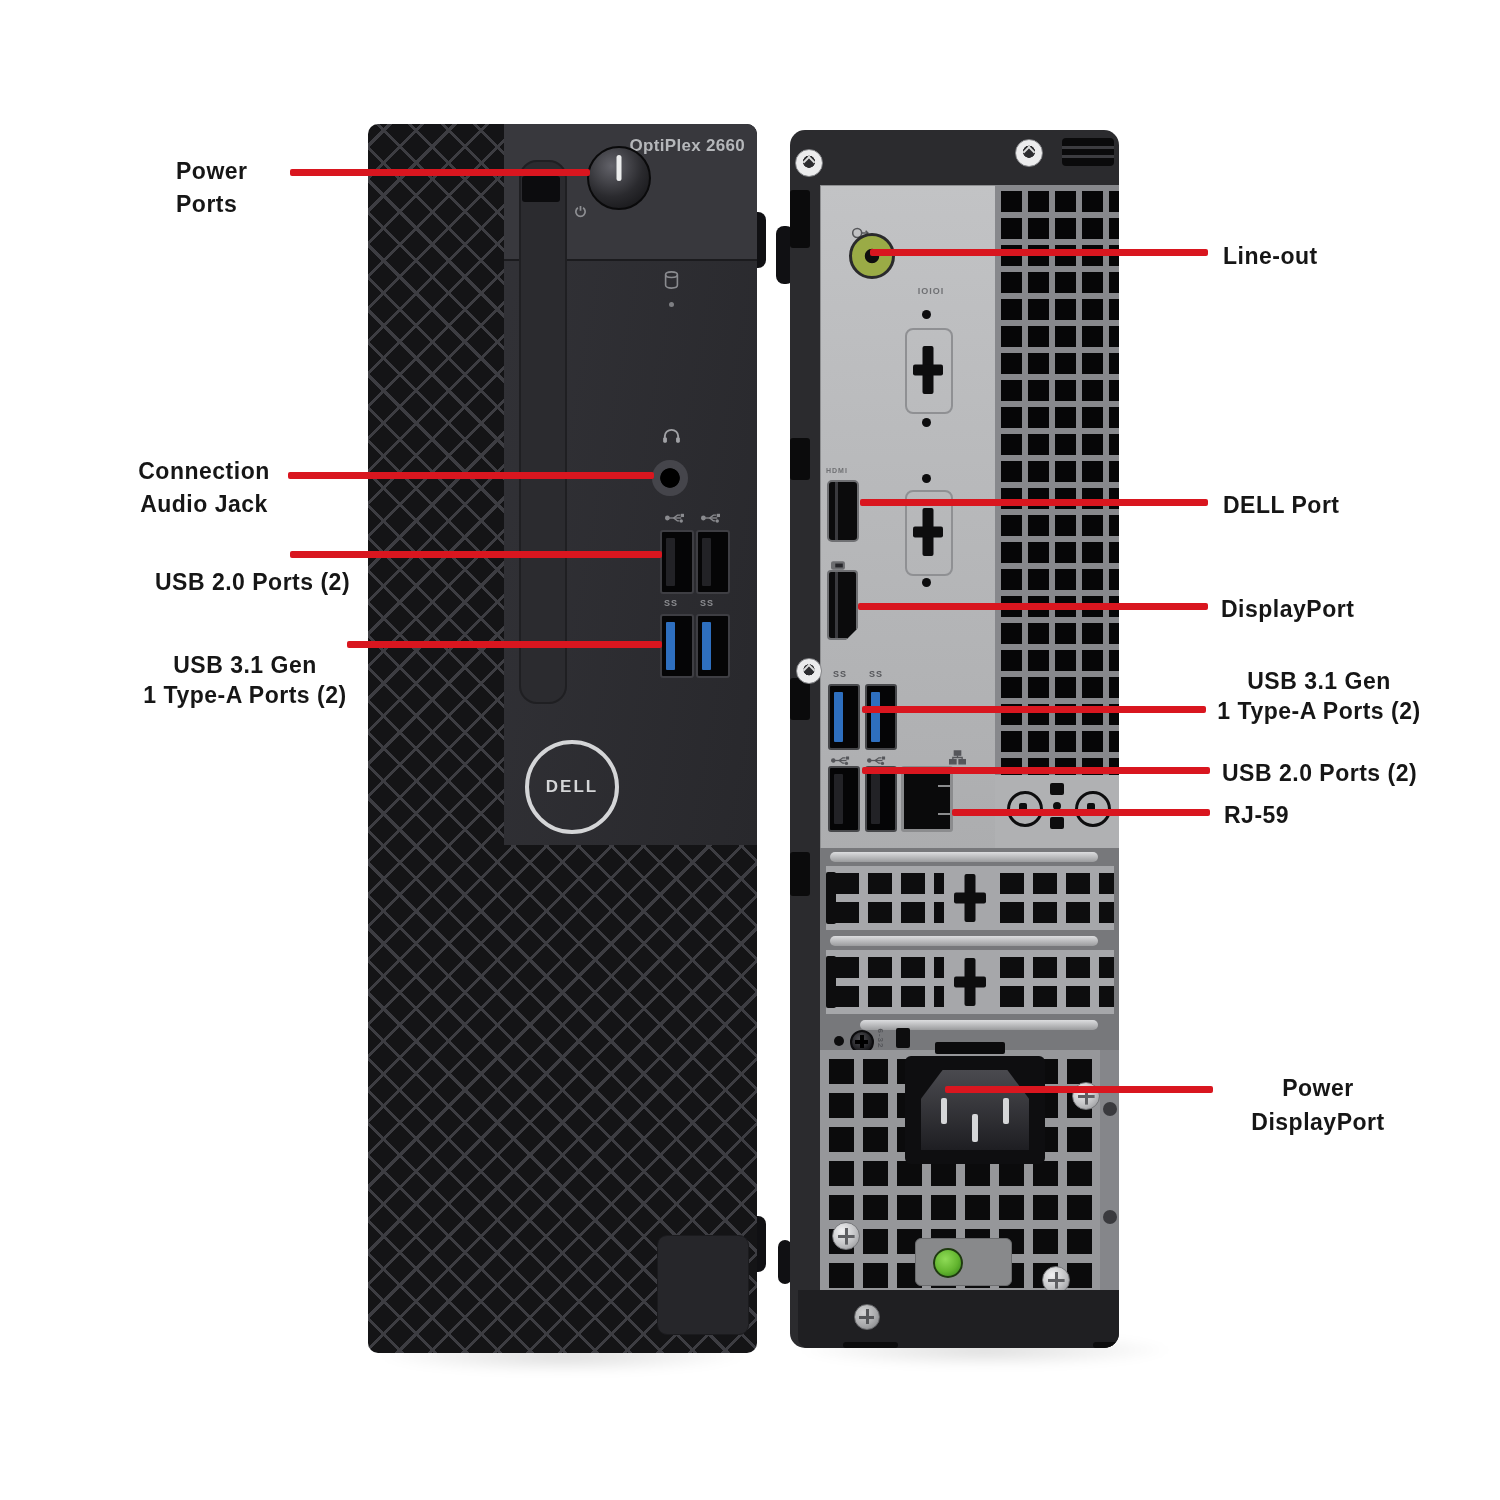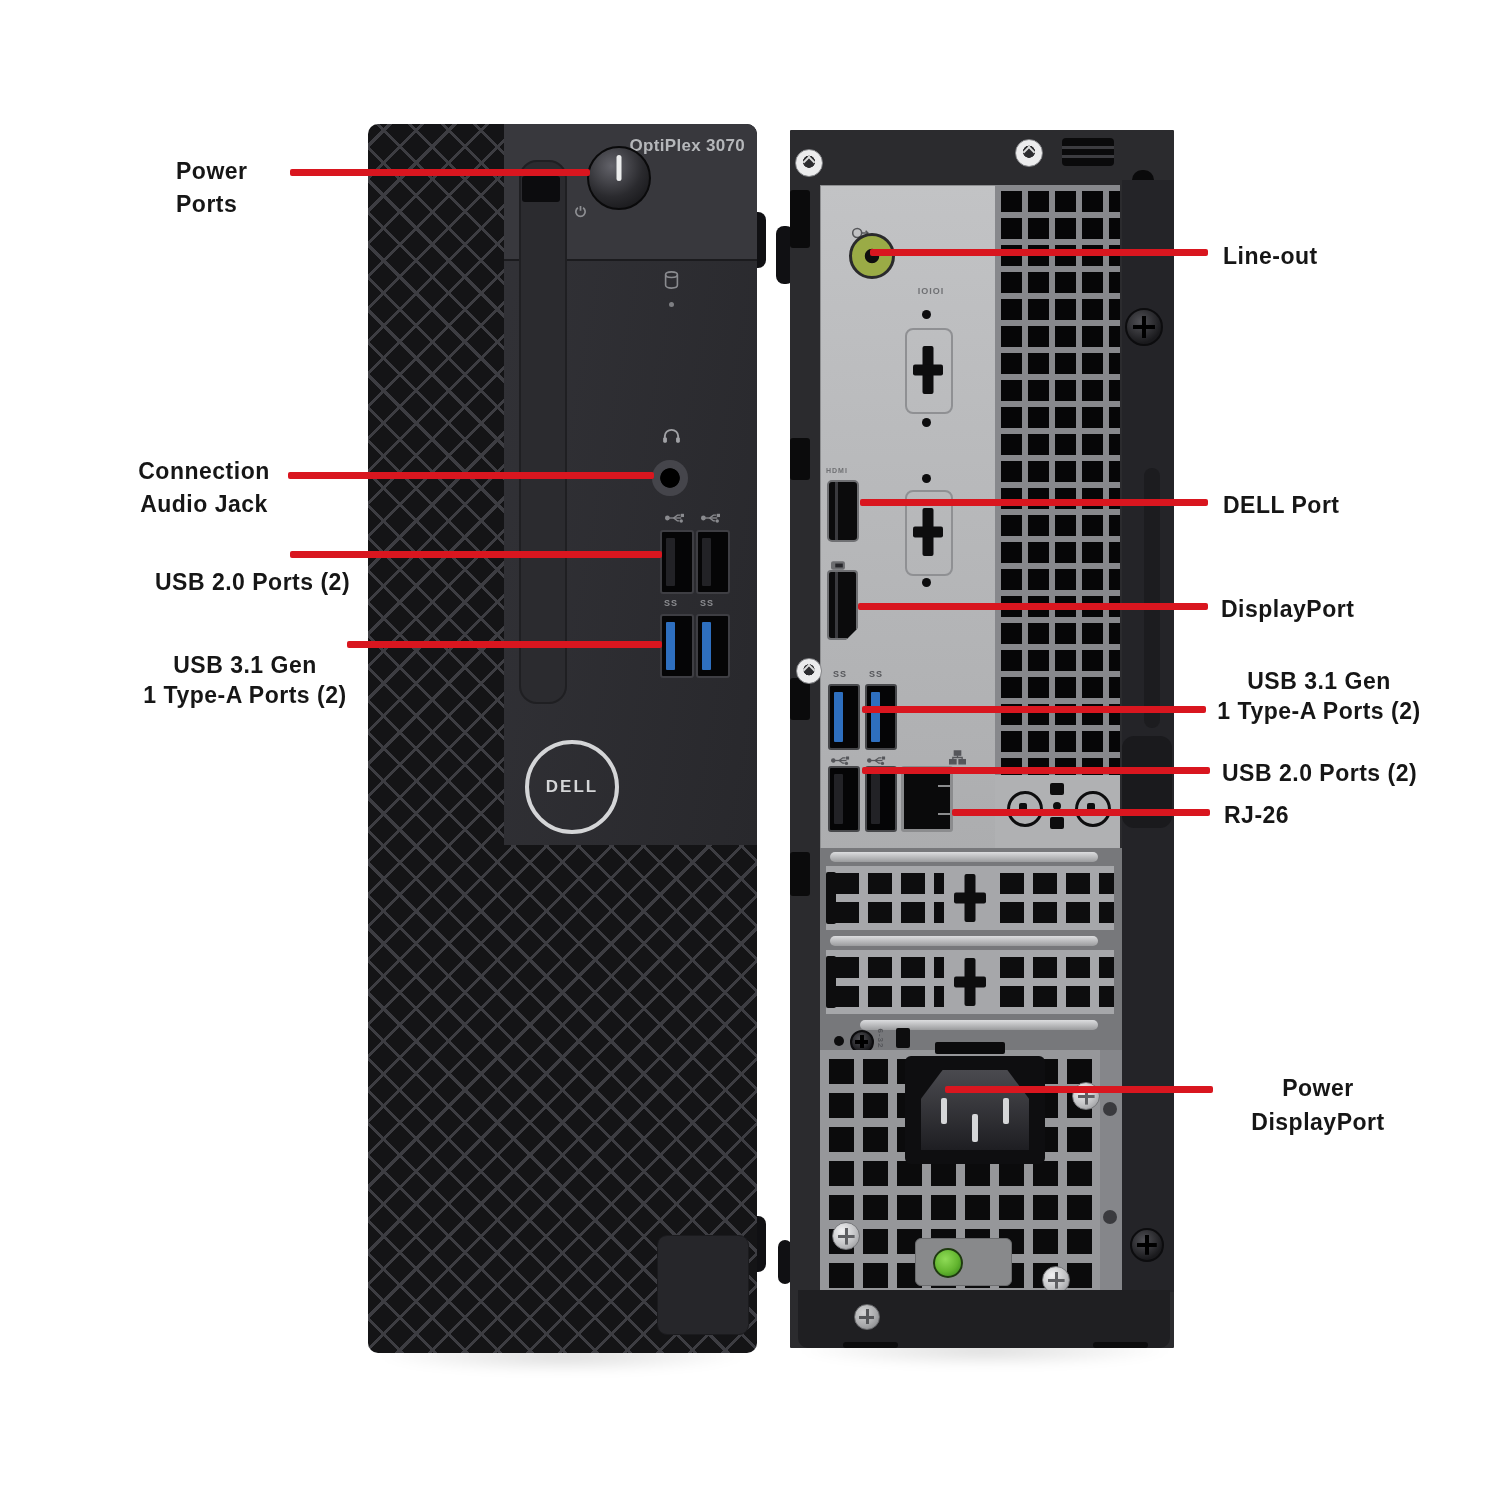--- a/index.html
+++ b/index.html
@@ -80,21 +80,21 @@
 
   <div class="abs face" style="left:136px;top:0;width:253px;height:721px;border-radius:0 10px 0 0"></div>
 
   <div class="abs" style="left:136px;top:0;width:253px;height:135px;background:#38383d;
               border-bottom:2px solid #1b1b1e;border-radius:0 10px 0 0"></div>
 
   <div class="abs" style="left:151px;top:36px;width:44px;height:540px;background:#2b2b2f;
               border:2px solid #1f1f22;border-radius:18px"></div>
   <div class="abs" style="left:154px;top:52px;width:38px;height:26px;background:#0c0c0e;border-radius:3px"></div>
 
-  <div class="abs" style="right:12px;top:12px;font-size:17px;font-weight:600;color:#b5b7ba;letter-spacing:.3px">OptiPlex 3070</div>
+  <div class="abs" style="right:12px;top:12px;font-size:17px;font-weight:600;color:#b5b7ba;letter-spacing:.3px">OptiPlex 2660</div>
 
   <div class="pwr" style="left:219px;top:22px;width:60px;height:60px">
     <div class="pwr-bar"></div>
   </div>
   <span class="abs" style="left:206px;top:80px">
     <svg width="13" height="13" viewBox="0 0 12 12" fill="none" stroke="#8d8e92" stroke-width="1.6">
       <path d="M6 1 v4.2"></path>
         <path d="M3.6 2.6 a4.3 4.3 0 1 0 4.8 0" fill="none"></path>
     </svg>
   </span>
@@ -155,21 +155,21 @@
 
   <div class="abs" style="left:157px;top:616px;width:86px;height:86px;border:4px solid #d4d5d7;border-radius:50%;
               display:flex;align-items:center;justify-content:center">
     <span style="color:#d4d5d7;font-size:17px;font-weight:bold;letter-spacing:2px">DELL</span>
   </div>
 
   <div class="abs" style="left:289px;top:1111px;width:90px;height:98px;background:#26262a;
               border:1px solid #1b1b1e;border-radius:10px"></div>
 </div>
 
-<div class="abs" style="left:790px;top:130px;width:384px;height:1218px;background:#2b2b2e;border-radius:1px;overflow:hidden">
+<div class="abs" style="left:790px;top:130px;width:329px;height:1218px;background:#2b2b2e;border-radius:15px;overflow:hidden">
 
   <div class="tab" style="left:0;top:60px;width:20px;height:58px"></div>
   <div class="tab" style="left:0;top:308px;width:20px;height:42px"></div>
   <div class="tab" style="left:0;top:548px;width:20px;height:42px"></div>
   <div class="tab" style="left:0;top:722px;width:20px;height:44px"></div>
 
   <div class="tscrew" style="left:5px;top:19px;width:26px;height:26px"></div>
   <div class="tscrew" style="left:225px;top:9px;width:26px;height:26px"></div>
   <div class="abs" style="left:272px;top:8px;width:52px;height:28px;background:#0a0a0b;border-radius:4px;
               background-image:linear-gradient(to bottom,transparent 8px,#3c3c40 8px,#3c3c40 11px,transparent 11px,transparent 17px,#3c3c40 17px,#3c3c40 20px,transparent 20px)"></div>
@@ -386,20 +386,20 @@
 </div>
 <div class="rline" style="left:862px;top:706px;width:344px"></div>
 
 <div class="rline" style="left:862px;top:767px;width:348px"></div>
 <div class="lbl" style="left:1222px;top:757px">
   <div>USB 2.0 Ports (2)</div>
 </div>
 
 <div class="rline" style="left:952px;top:809px;width:258px"></div>
 <div class="lbl" style="left:1224px;top:799px">
-  <div>RJ-26</div>
+  <div>RJ-59</div>
 </div>
 
 <div class="rline" style="left:945px;top:1086px;width:268px"></div>
 <div class="lbl" style="left:1238px;top:1071px;width:160px;text-align:center;line-height:34px">
   <div>Power</div>
   <div>DisplayPort</div>
 </div>
 
 </body></html>

